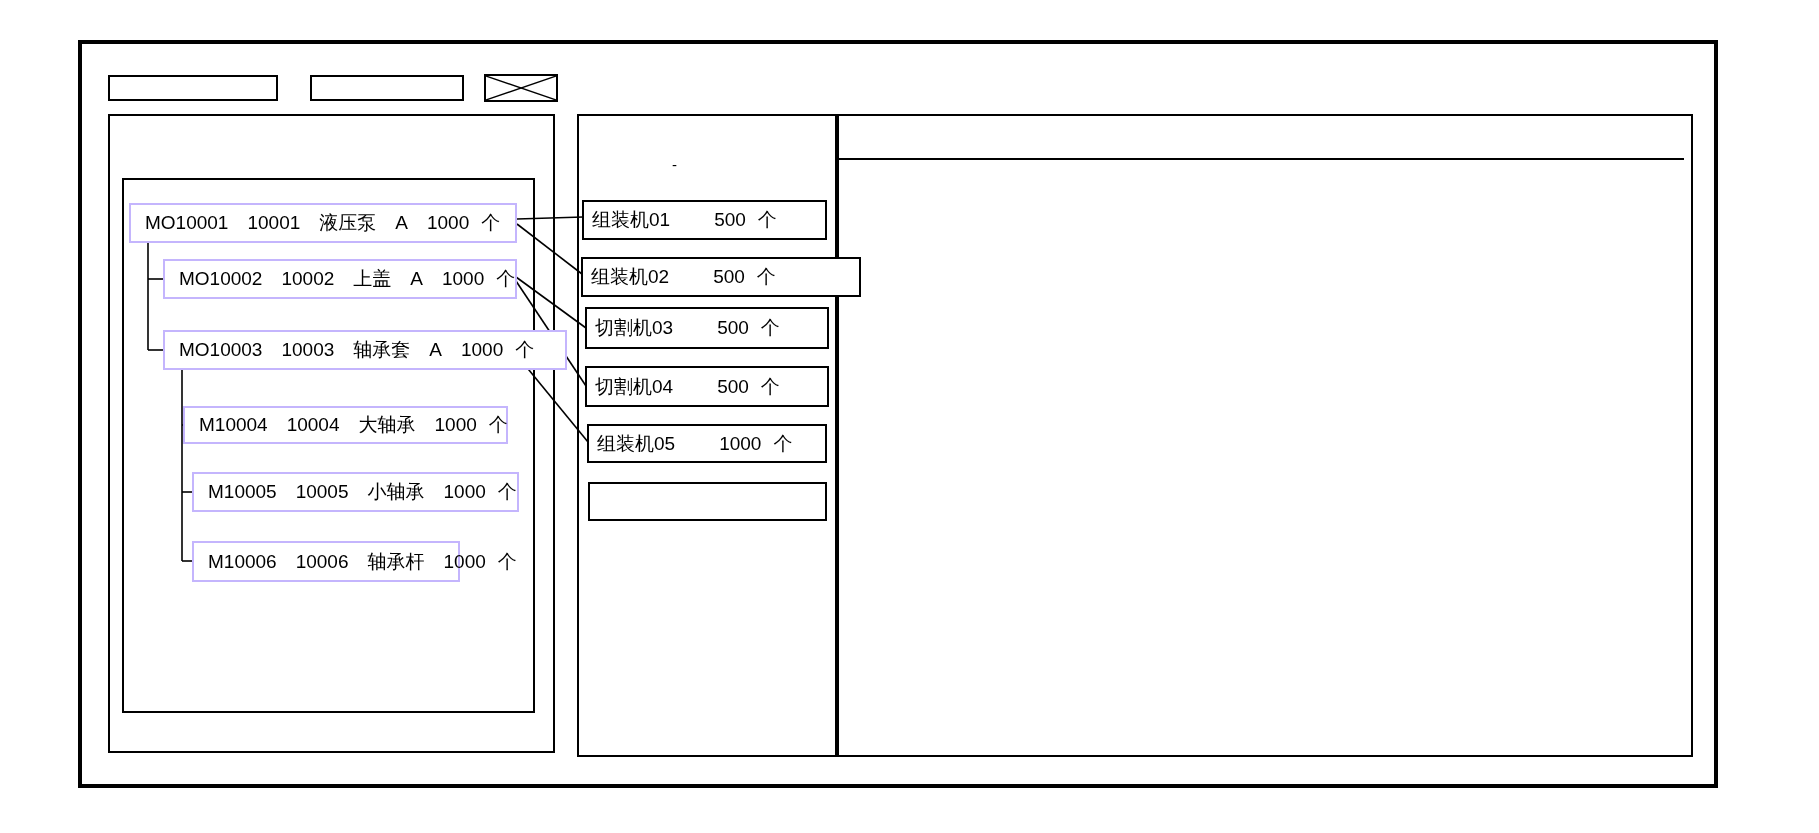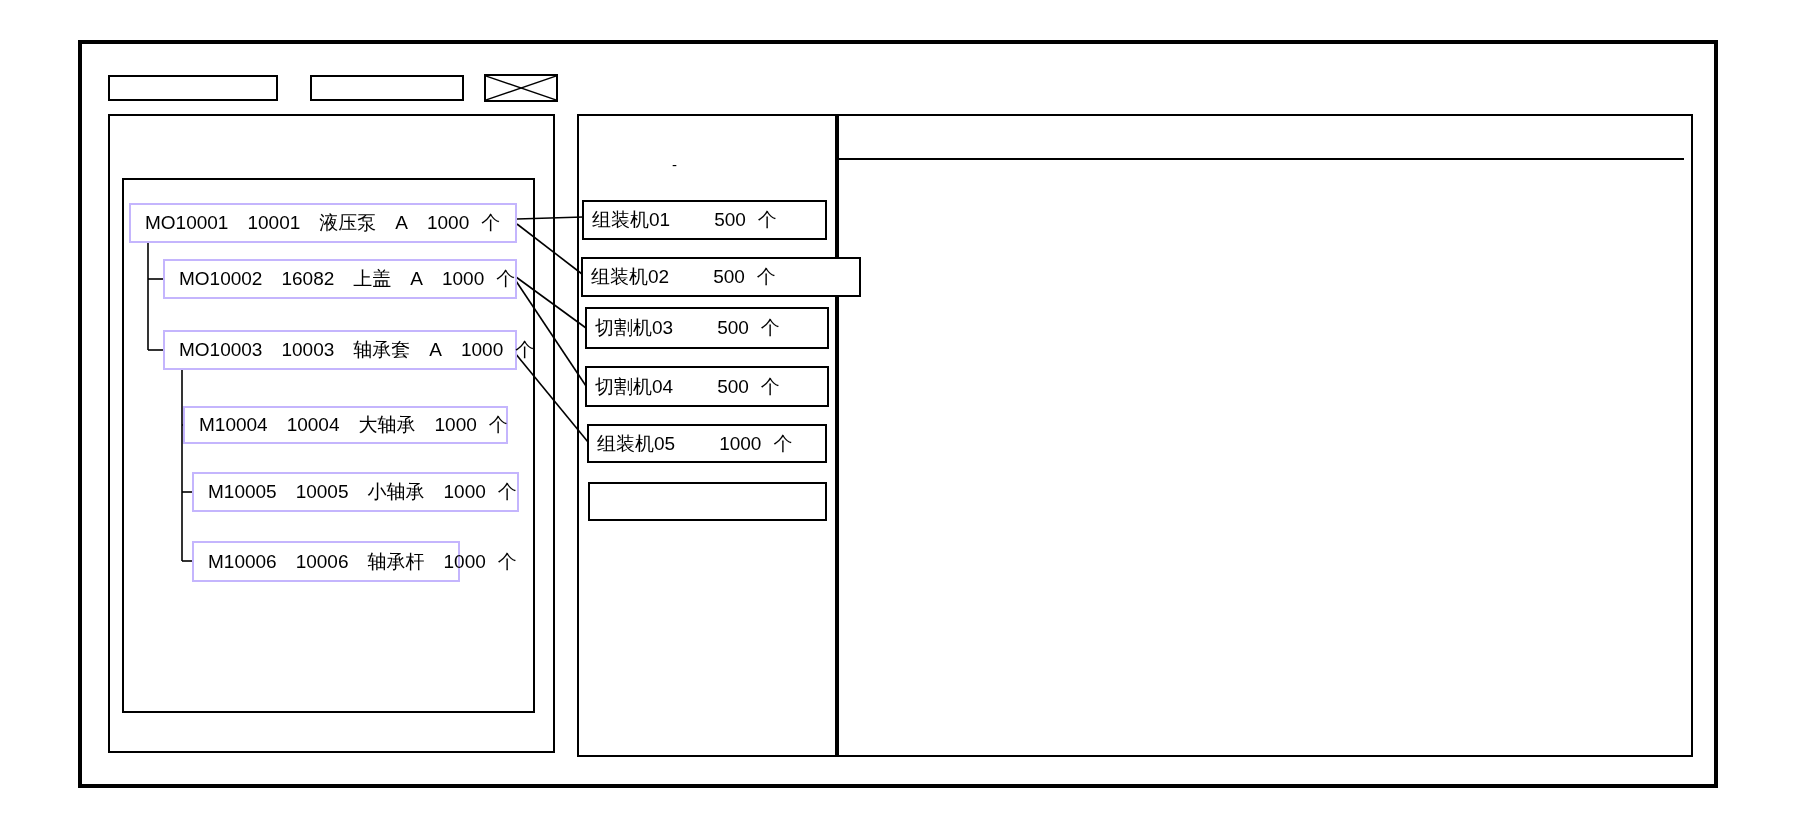--- a/index.html
+++ b/index.html
@@ -101,28 +101,28 @@
     <span>MO10001</span>
     <span>10001</span>
     <span>液压泵</span>
     <span>A</span>
     <span class="f-qty">1000</span>
     <span class="f-unit">个</span>
   </div>
 
   <div class="abs order-box" style="left:163px;top:259px;width:354px;height:40px">
     <span>MO10002</span>
-    <span>16082</span>
+    <span>10002</span>
     <span>上盖</span>
     <span>A</span>
     <span class="f-qty">1000</span>
     <span class="f-unit">个</span>
   </div>
 
-  <div class="abs order-box" style="left:163px;top:330px;width:354px;height:40px">
+  <div class="abs order-box" style="left:163px;top:330px;width:404px;height:40px">
     <span>MO10003</span>
     <span>10003</span>
     <span>轴承套</span>
     <span>A</span>
     <span class="f-qty">1000</span>
     <span class="f-unit">个</span>
   </div>
 
   <div class="abs order-box" style="left:183px;top:406px;width:325px;height:38px">
     <span>M10004</span>

